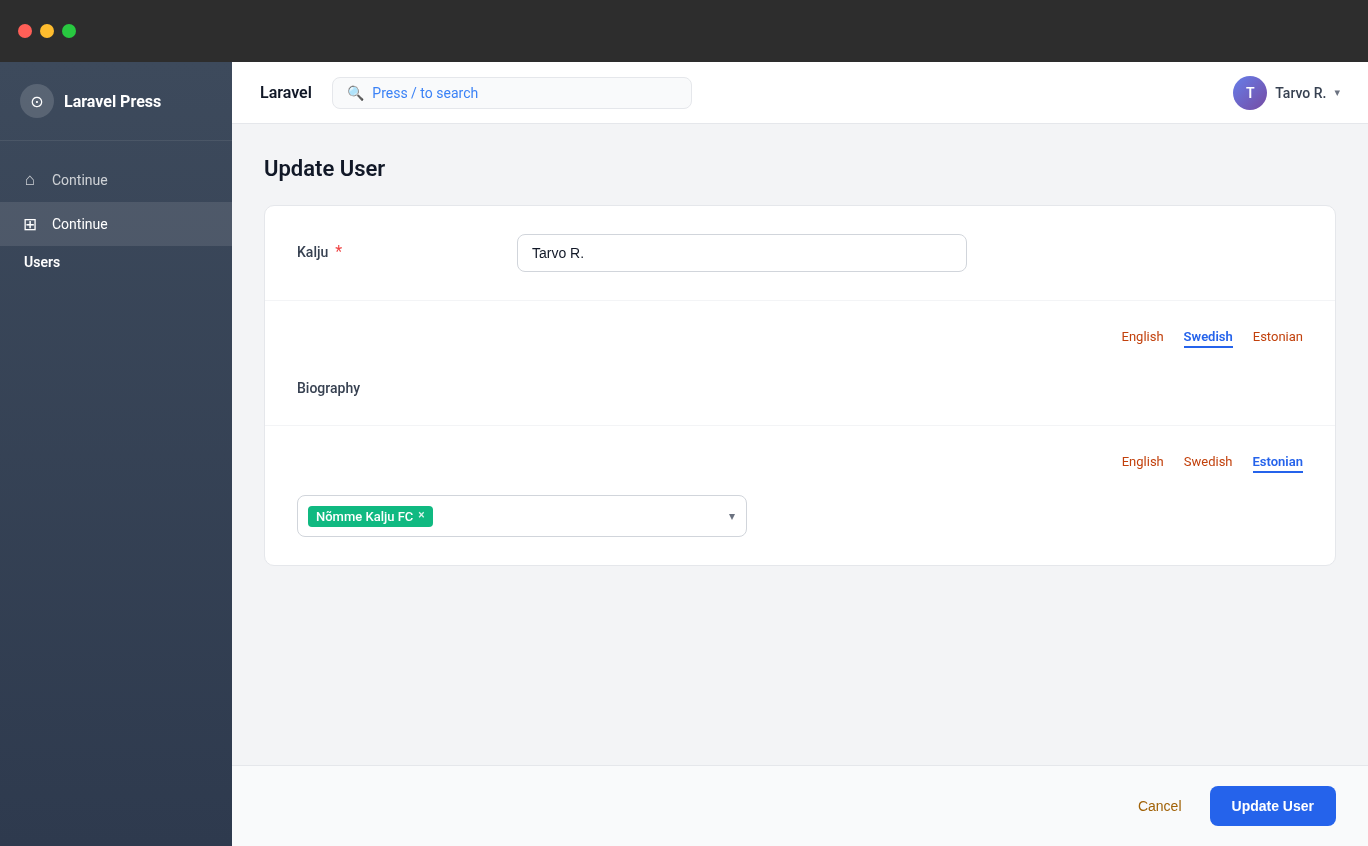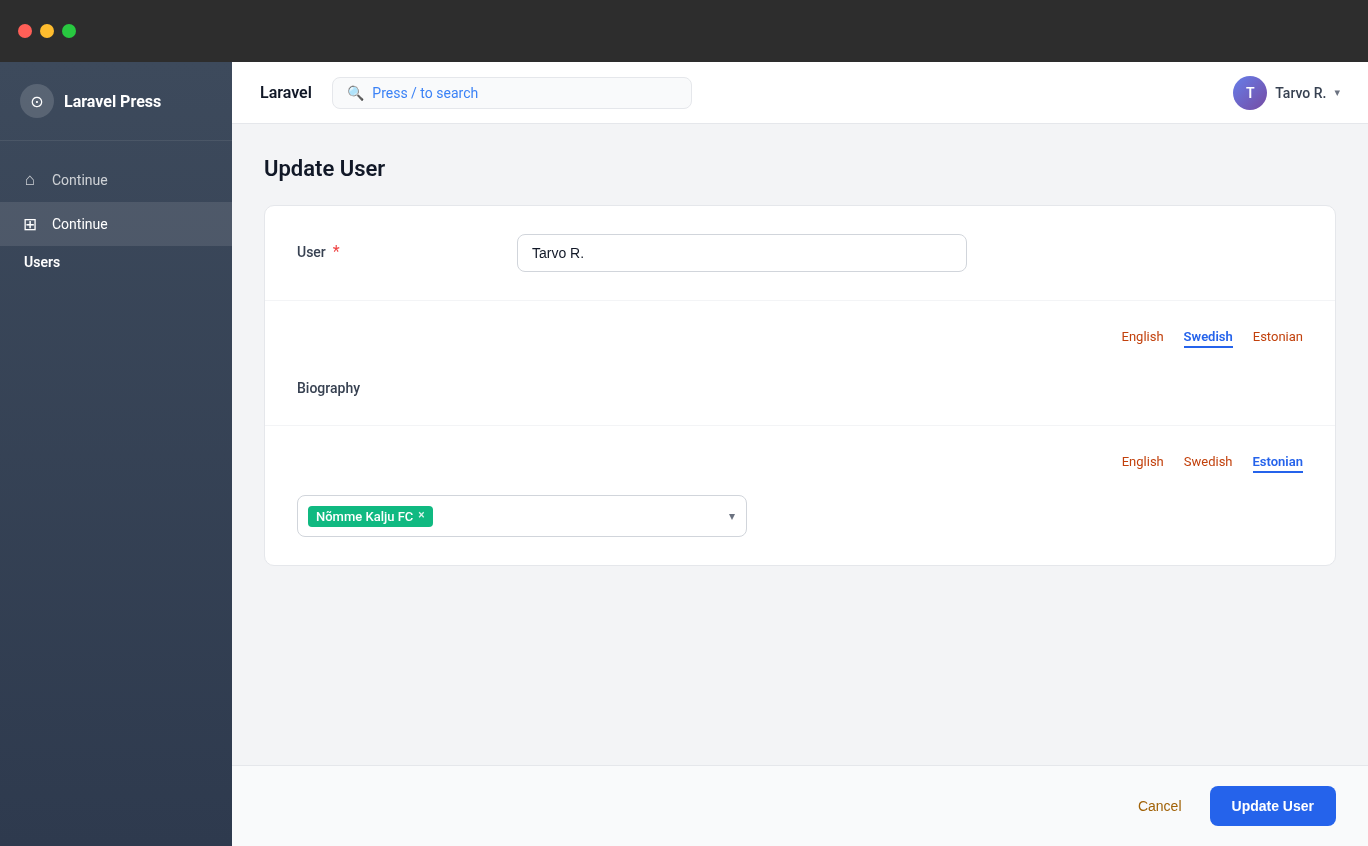--- a/index.html
+++ b/index.html
@@ -413,21 +413,21 @@
       </div>
     </div>
 
     <div class="content">
       <div class="page-title">Update User</div>
 
       <div class="form-card">
 
         <div class="form-row">
           <div class="field-label-col">
-            <span class="field-label">User</span>
+            <span class="field-label">Kalju</span>
             <span class="required-star">*</span>
           </div>
           <div class="field-input-col">
             <input type="text" value="Tarvo R." style="">
           </div>
         </div>
 
         <div class="form-row">
           <div style="width:100%">
             <div class="lang-tabs">

